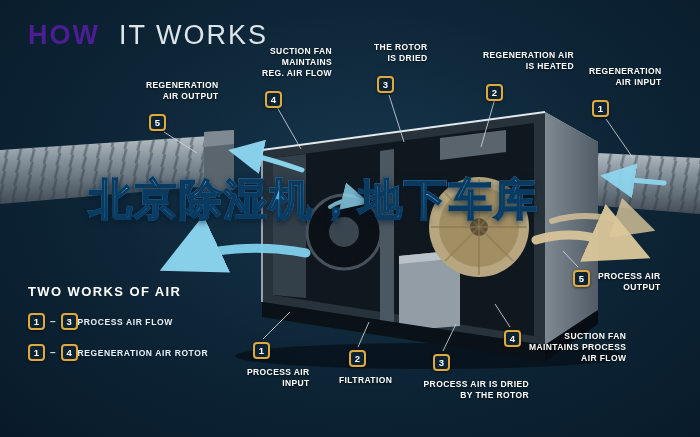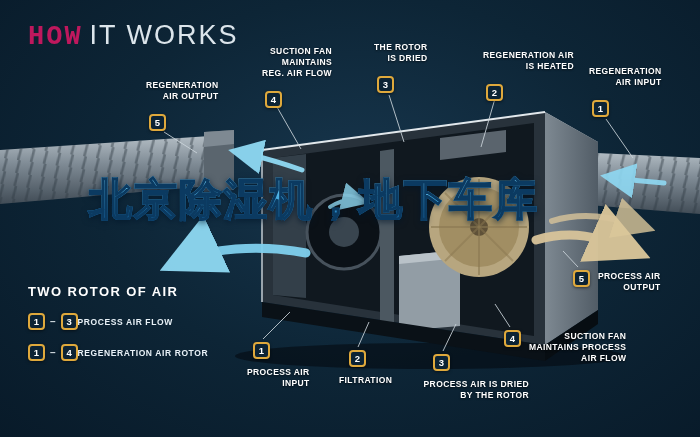--- a/index.html
+++ b/index.html
@@ -6,22 +6,22 @@
   html,body { width:700px; height:437px; }
   body {
     position:relative; overflow:hidden;
     background: radial-gradient(ellipse at 52% 42%, #17364d 0%, #0d2536 52%, #081a29 100%);
     font-family:"Liberation Sans", sans-serif;
     color:#fff;
   }
   .illustration { position:absolute; left:0; top:0; z-index:1; }
 
   .title { position:absolute; left:28px; top:20px; z-index:4; font-size:27px; letter-spacing:2px; }
-  .title .t-bold { font-weight:bold; color:#be185d;font-family:Liberation Mono, monospace; }
-  .title .t-light { font-weight:normal; color:#dce5eb; margin-left:7px; }
+  .title .t-bold { font-weight:bold; color:#4c1d95; }
+  .title .t-light { font-weight:normal; color:#dce5eb; margin-left:19px; }
 
   .callout { position:absolute; z-index:4; }
   .co-label {
     font-size:8.5px; font-weight:bold; letter-spacing:0.4px; line-height:11px;
     white-space:pre-line; color:#ffffff; text-transform:uppercase;
     text-shadow:0 1px 2px rgba(0,0,0,.6);
     text-align:right;
   }
   .badge {
     width:17px; height:17px; border:2px solid #dfa93c; border-radius:4px;
@@ -216,21 +216,21 @@
 MAINTAINS PROCESS
 AIR FLOW</div>
 </div>
 <div class="callout co-side co-b5">
   <div class="badge">5</div>
   <div class="co-label">PROCESS AIR
 OUTPUT</div>
 </div>
 
 <div class="legend">
-  <div class="legend-heading">TWO ROTOR OF AIR</div>
+  <div class="legend-heading">TWO WORKS OF AIR</div>
   <div class="legend-row">
     <div class="badge">1</div>
     <span class="dash">–</span>
     <div class="badge">3</div>
     <span class="legend-label">PROCESS AIR FLOW</span>
   </div>
   <div class="legend-row">
     <div class="badge">1</div>
     <span class="dash">–</span>
     <div class="badge">4</div>

